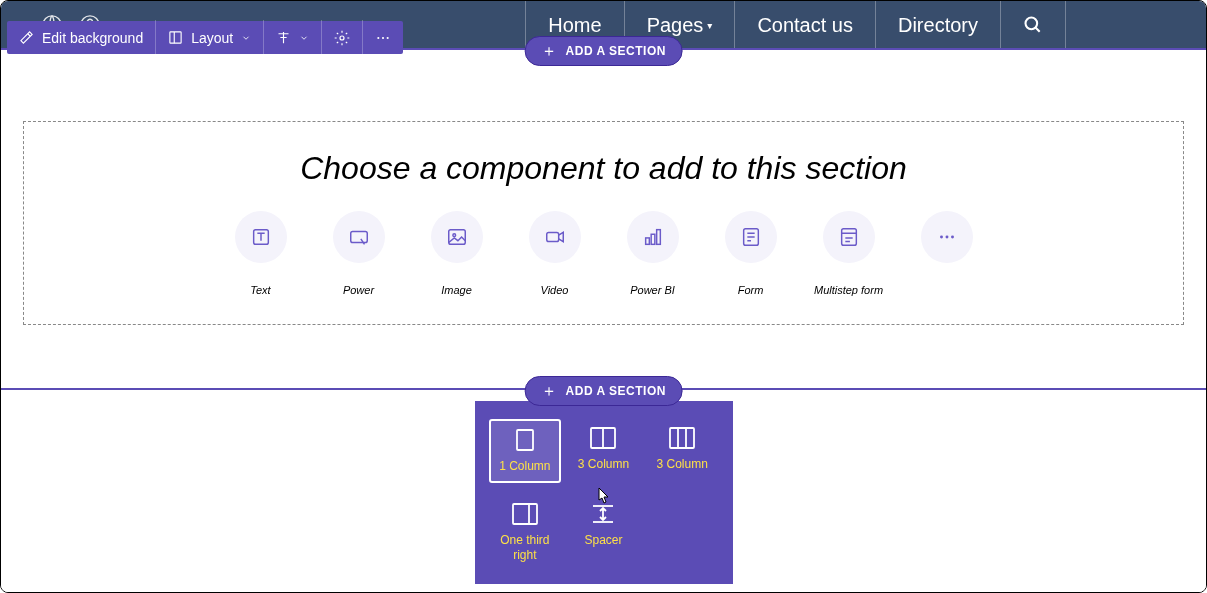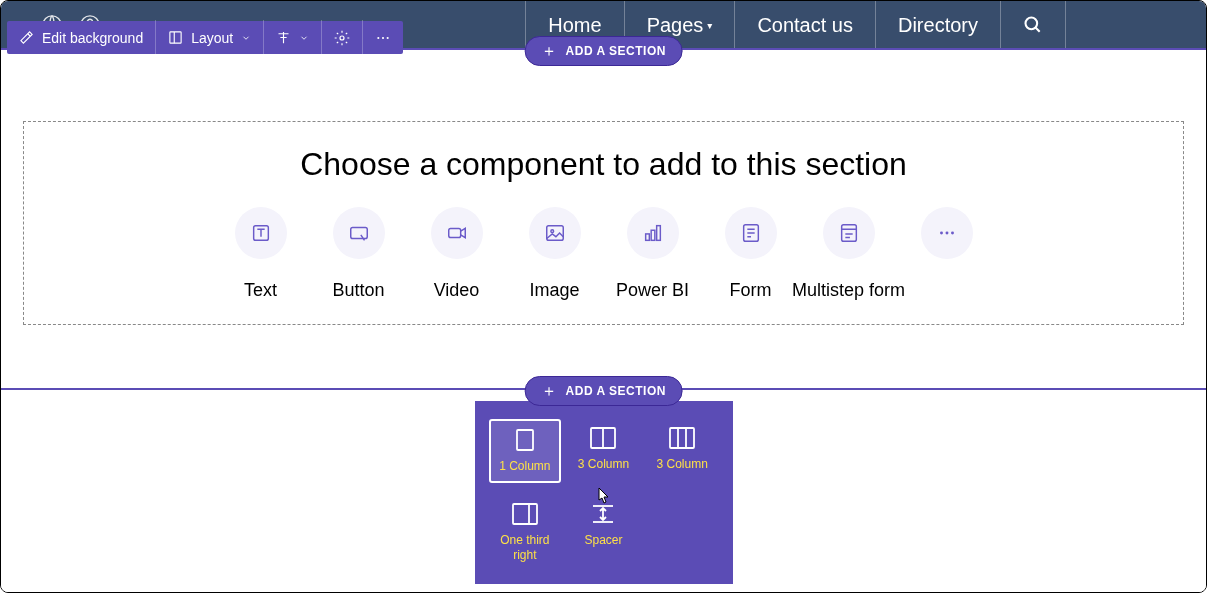--- a/index.html
+++ b/index.html
@@ -23,26 +23,26 @@
 
     .add-section-pill { position: absolute; left: 50%; transform: translateX(-50%); background: #5b4cb5; color: #fff; font-size: 12px; font-weight: 600; letter-spacing: 0.5px; padding: 6px 16px; border-radius: 20px; display: flex; align-items: center; gap: 8px; cursor: pointer; z-index: 5; border: 1.5px solid #3c2896; }
     .add-pill-top { top: -13px; }
     .add-pill-mid { top: 327px; }
     .plus-ic { font-size: 16px; line-height: 1; font-weight: 400; }
 
     .divider-line { position: absolute; left: 0; right: 0; height: 2px; background: #5b4cb5; }
     .divider-top { top: -1px; }
     .divider-mid { top: 339px; }
 
-    .section-body { position: absolute; top: 72px; left: 22px; right: 22px; height: 204px; border: 1px dashed #888; display: flex; flex-direction: column; align-items: center; justify-content: center; gap: 24px; }
+    .section-body { position: absolute; top: 72px; left: 22px; right: 22px; height: 204px; border: 1px dashed #888; display: flex; flex-direction: column; align-items: center; justify-content: center; gap: 24px; font-style: italic; }
     .section-title { font-size: 32px; font-weight: 400; color: #000; }
     .component-row { display: flex; gap: 30px; }
     .comp-item { display: flex; flex-direction: column; align-items: center; gap: 10px; cursor: pointer; width: 68px; }
     .comp-circle { width: 52px; height: 52px; border-radius: 50%; background: #f4f3fb; display: flex; align-items: center; justify-content: center; }
-    .comp-label { font-size: 18px; color: #000; white-space: nowrap; margin-top: 11px; }
+    .comp-label { font-size: 11px; color: #000; white-space: nowrap; margin-top: 11px; }
 
     .layout-popover { position: absolute; top: 352px; left: 50%; transform: translateX(-50%); width: 258px; background: #5b4cb5; padding: 18px 14px 14px; display: grid; grid-template-columns: repeat(3, 1fr); gap: 12px 6px; z-index: 4; }
     .layout-popover::before { content: ""; position: absolute; top: -8px; left: 50%; transform: translateX(-50%); border-left: 9px solid transparent; border-right: 9px solid transparent; border-bottom: 9px solid #5b4cb5; }
     .layout-opt { display: flex; flex-direction: column; align-items: center; gap: 8px; color: #fde047; font-size: 12px; cursor: pointer; padding: 8px 4px; text-align: center; border-radius: 3px; }
     .layout-opt.selected { border: 2px solid #fff; background: rgba(255,255,255,0.12); }
     .layout-opt-label { line-height: 1.2; }
     .cursor-ptr { position: absolute; top: 438px; left: 593px; z-index: 20; pointer-events: none; }
   </style>
 </head>
 <body>
@@ -144,40 +144,40 @@
           </div>
         <span class="comp-label">Text</span>
       </div>
       <div class="comp-item">
         <div class="comp-circle">
             <svg width="22" height="22" viewBox="0 0 24 24" fill="none" stroke="#6b5bc9" stroke-width="1.6">
               <rect x="3" y="6" width="18" height="12" rx="2"></rect>
               <path d="M14 14l4 6"></path>
             </svg>
           </div>
-        <span class="comp-label">Button</span>
-      </div>
-      <div class="comp-item">
-        <div class="comp-circle">
-            <svg width="22" height="22" viewBox="0 0 24 24" fill="none" stroke="#6b5bc9" stroke-width="1.6">
-              <rect x="3" y="7" width="13" height="10" rx="2"></rect>
-              <path d="M16 10l5-3v10l-5-3"></path>
-            </svg>
-          </div>
-        <span class="comp-label">Video</span>
+        <span class="comp-label">Power</span>
       </div>
       <div class="comp-item">
         <div class="comp-circle">
             <svg width="22" height="22" viewBox="0 0 24 24" fill="none" stroke="#6b5bc9" stroke-width="1.6">
               <rect x="3" y="4" width="18" height="16" rx="2"></rect>
               <circle cx="9" cy="10" r="1.5"></circle>
               <path d="M3 18l6-5 4 3 4-4 4 4"></path>
             </svg>
           </div>
         <span class="comp-label">Image</span>
+      </div>
+      <div class="comp-item">
+        <div class="comp-circle">
+            <svg width="22" height="22" viewBox="0 0 24 24" fill="none" stroke="#6b5bc9" stroke-width="1.6">
+              <rect x="3" y="7" width="13" height="10" rx="2"></rect>
+              <path d="M16 10l5-3v10l-5-3"></path>
+            </svg>
+          </div>
+        <span class="comp-label">Video</span>
       </div>
       <div class="comp-item">
         <div class="comp-circle">
             <svg width="22" height="22" viewBox="0 0 24 24" fill="none" stroke="#6b5bc9" stroke-width="1.6">
               <rect x="4" y="13" width="4" height="7"></rect>
               <rect x="10" y="9" width="4" height="11"></rect>
               <rect x="16" y="4" width="4" height="16"></rect>
             </svg>
           </div>
         <span class="comp-label">Power BI</span>

